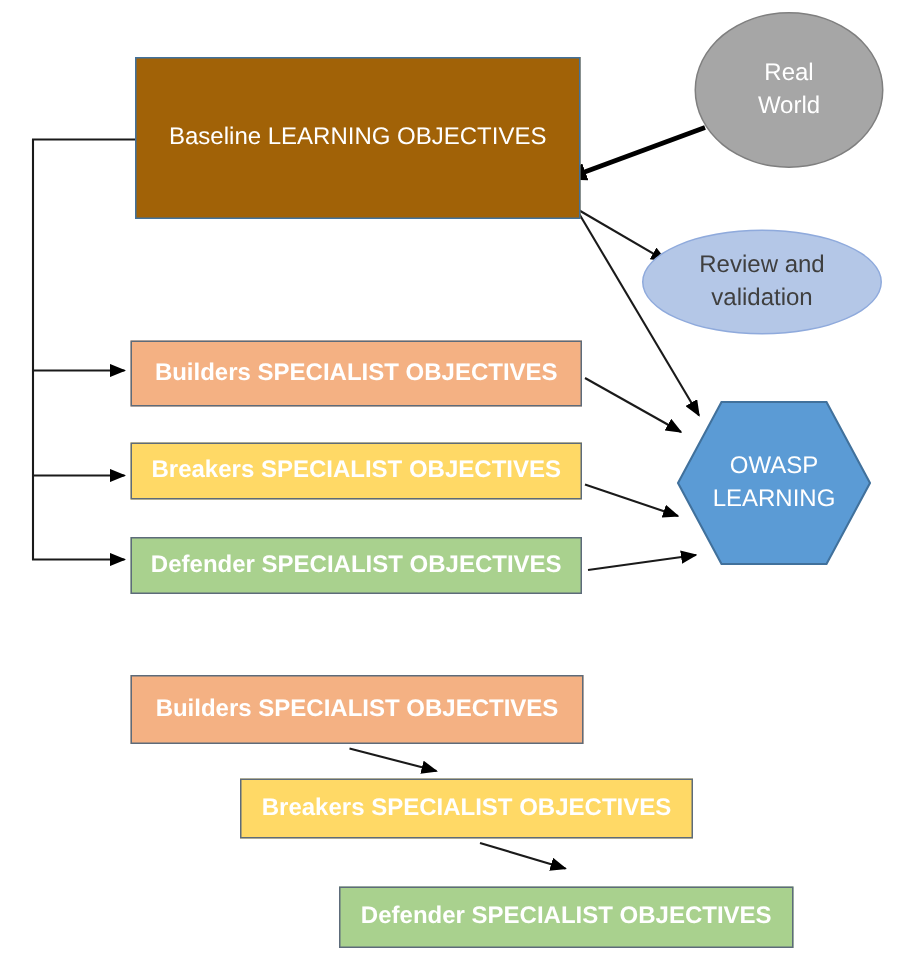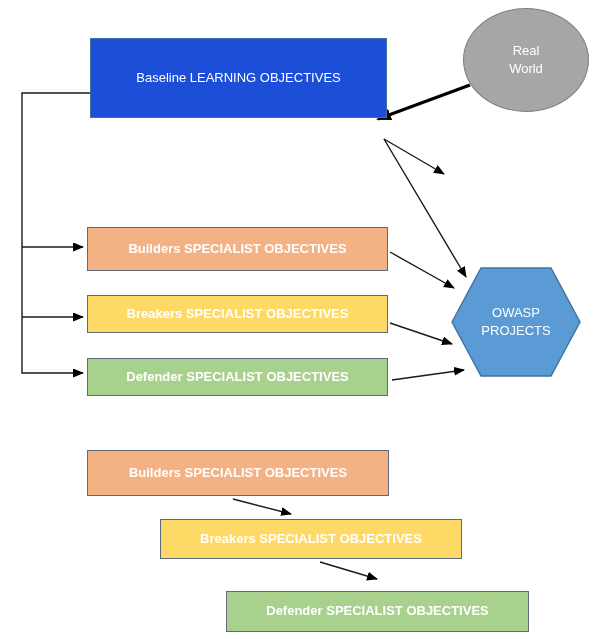--- a/index.html
+++ b/index.html
@@ -16,29 +16,29 @@
     left: 0; top: 0;
     width: 603px; height: 639px;
     pointer-events: none;
   }
   .node {
     position: absolute;
     display: flex;
     align-items: center;
     justify-content: center;
     text-align: center;
-    font-size: 13px;
+    font-size: 16px;
     line-height: 1.4;
     color: #ffffff;
     white-space: pre-line;
     box-sizing: border-box;
   }
   .rect { border: 1px solid #5d6b7a; font-weight: bold; }
 
-  #baseline  { left: 90px;  top: 38px;  width: 297px; height: 80px; background: #1d4ed8; border: 1px solid #41719C; }
+  #baseline  { left: 90px;  top: 38px;  width: 297px; height: 108px; background: #a16207; border: 1px solid #41719C; }
   #realworld { left: 463px; top: 8px;   width: 126px; height: 104px; background: #A6A6A6; border: 1px solid #7F7F7F; border-radius: 50%; }
   #review    { left: 428px; top: 153px; width: 160px; height: 70px;  background: #B4C7E7; border: 1px solid #8FAADC; border-radius: 50%; color: #3f3f3f; }
   #builders  { left: 87px;  top: 227px; width: 301px; height: 44px;  background: #F4B183; }
   #breakers  { left: 87px;  top: 295px; width: 301px; height: 38px;  background: #FFD966; }
   #defender  { left: 87px;  top: 358px; width: 301px; height: 38px;  background: #A9D18E; }
   #owasp     { left: 451px; top: 267px; width: 130px; height: 110px; }
   #owasp .hex-label { position: absolute; left: 0; top: 0; right: 0; bottom: 0;
     display: flex; align-items: center; justify-content: center; text-align: center; white-space: pre-line; }
   #builders2 { left: 87px;  top: 450px; width: 302px; height: 46px;  background: #F4B183; }
   #breakers2 { left: 160px; top: 519px; width: 302px; height: 40px;  background: #FFD966; }
@@ -74,33 +74,35 @@
 
     <line x1="233" y1="499" x2="291" y2="514" stroke="#1a1a1a" stroke-width="1.4" marker-end="url(#ah)"></line>
     <line x1="320" y1="562" x2="377" y2="579" stroke="#1a1a1a" stroke-width="1.4" marker-end="url(#ah)"></line>
   </svg>
 
   <div class="node" id="baseline">Baseline LEARNING OBJECTIVES</div>
 
   <div class="node" id="realworld">Real
 World</div>
 
+  <div class="node" id="review">Review and
+validation</div>
 
   <div class="node rect" id="builders">Builders SPECIALIST OBJECTIVES</div>
 
   <div class="node rect" id="breakers">Breakers SPECIALIST OBJECTIVES</div>
 
   <div class="node rect" id="defender">Defender SPECIALIST OBJECTIVES</div>
 
   <div class="node" id="owasp">
     <svg width="130" height="110" viewBox="0 0 130 110">
       <polygon points="1,55 30,1 100,1 129,55 100,109 30,109" fill="#5B9BD5" stroke="#41719C" stroke-width="1.4"></polygon>
     </svg>
     <div class="hex-label">OWASP
-PROJECTS</div>
+LEARNING</div>
   </div>
 
   <div class="node rect" id="builders2">Builders SPECIALIST OBJECTIVES</div>
 
   <div class="node rect" id="breakers2">Breakers SPECIALIST OBJECTIVES</div>
 
   <div class="node rect" id="defender2">Defender SPECIALIST OBJECTIVES</div>
 
 </div>
 

